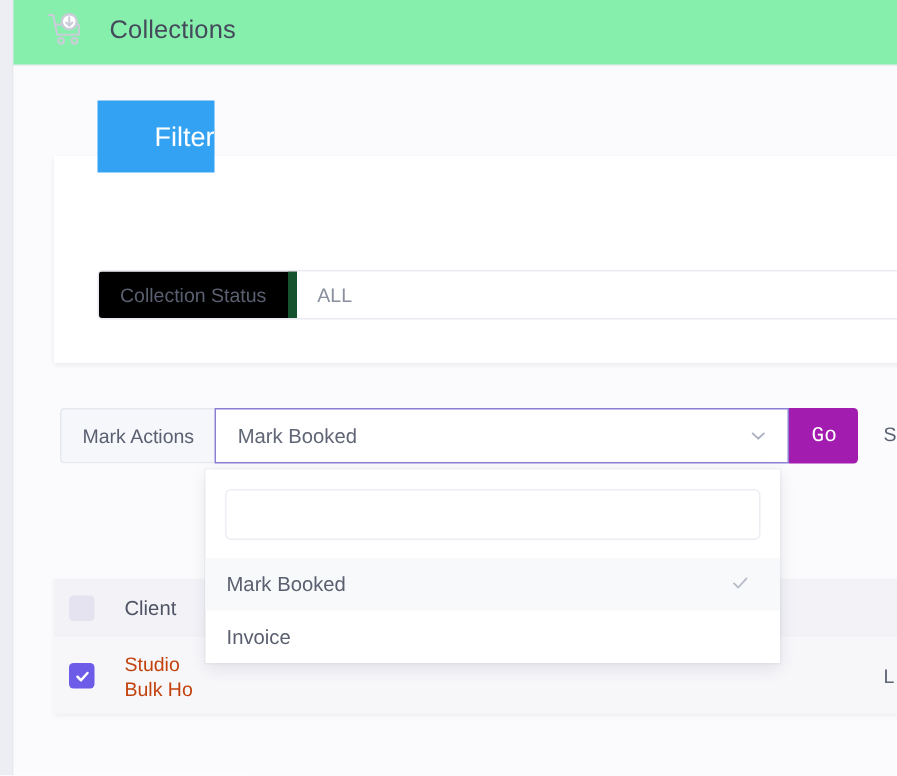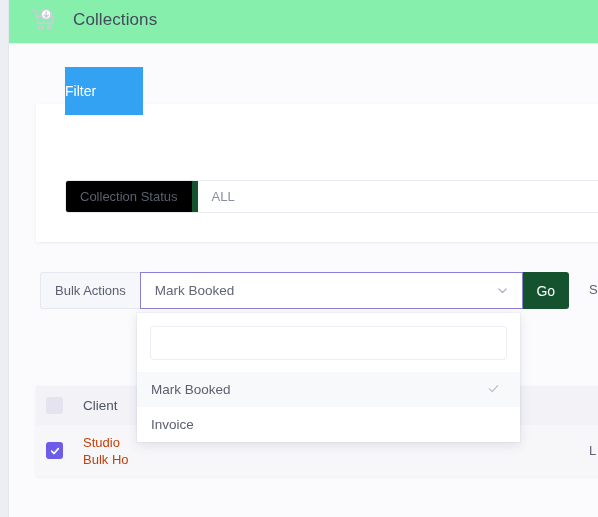--- a/index.html
+++ b/index.html
@@ -61,24 +61,24 @@
     background: #fbfbfd;
   }
 
   
   .filter-tab {
     position: absolute;
     left: 65px; top: 67px;
     width: 78px; height: 48px;
     background: #34a2f2;
     color: #ffffff;
-    font-size: 14px;
-    display: flex;
-    align-items: center;
-    justify-content: flex-start;
+    font-size: 18px;
+    display: flex;
+    align-items: center;
+    justify-content: flex-end;
     z-index: 6;
     border: none;
     cursor: pointer;
     font-family: "Liberation Sans", sans-serif;
   }
 
   
   .filter-card {
     position: absolute;
     left: 36px; top: 104px;
@@ -151,30 +151,30 @@
     font-size: 13.5px;
     cursor: pointer;
   }
   .chevron {
     color: #a8aebd;
     display: flex;
     align-items: center;
   }
   .go-button {
     width: 46px;
-    background: #14532d;
+    background: #a21caf;
     color: #ffffff;
     font-size: 14px;
     display: flex;
     align-items: center;
     justify-content: center;
     border: none;
     border-radius: 0 3px 3px 0;
     cursor: pointer;
-    font-family: Liberation Sans, sans-serif;
+    font-family: Liberation Mono, monospace;
   }
   .right-cut-text {
     position: absolute;
     left: 589px; top: 282px;
     font-size: 13px;
     color: #5a6071;
     z-index: 5;
     white-space: nowrap;
   }
 
@@ -327,21 +327,21 @@
       </span>
       <span class="cell-client">
         <span>Studio</span><br>
         <span>Bulk Ho</span>
       </span>
       <span class="row-right-cut">L</span>
     </div>
   </div>
 
   <div class="bulk-row">
-    <div class="bulk-label">Bulk Actions</div>
+    <div class="bulk-label">Mark Actions</div>
     <div class="bulk-select">
       <span>Mark Booked</span>
       <span class="chevron">
         <svg width="13" height="13" viewBox="0 0 14 14" fill="none" stroke="currentColor" stroke-width="1.3">
           <path d="M3 5.3 L7 9.1 L11 5.3" stroke-linecap="round" stroke-linejoin="round"></path>
         </svg>
       </span>
     </div>
     <div class="go-button">
       <span>Go</span>

